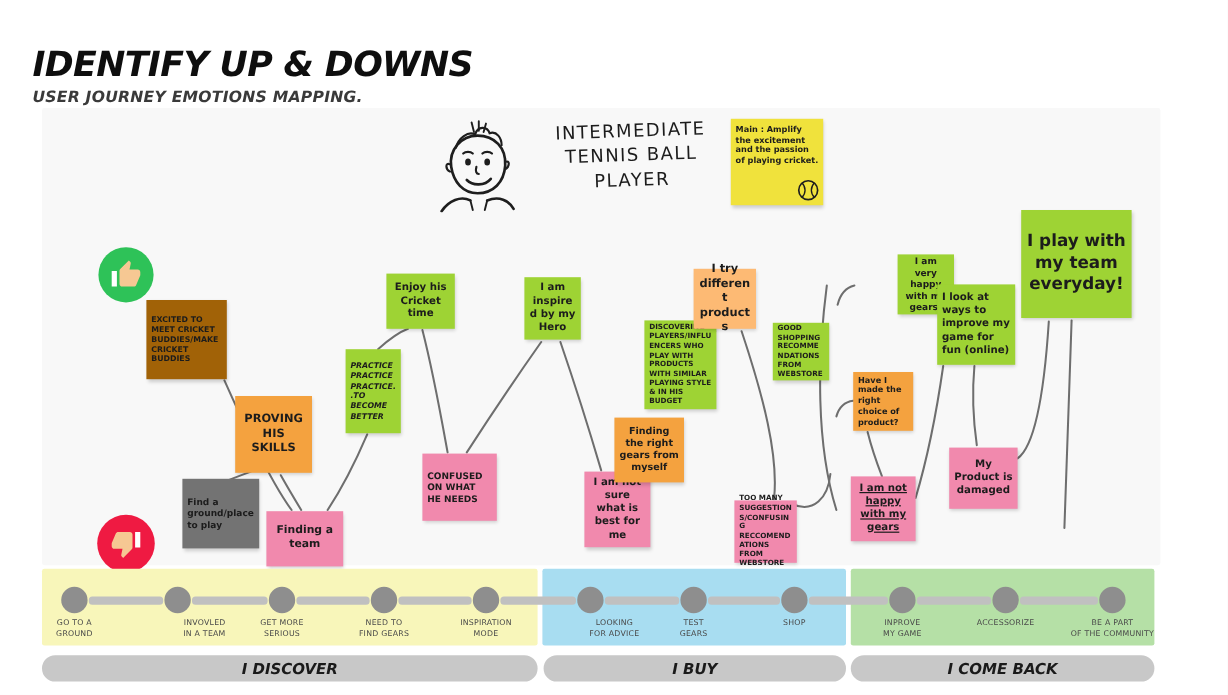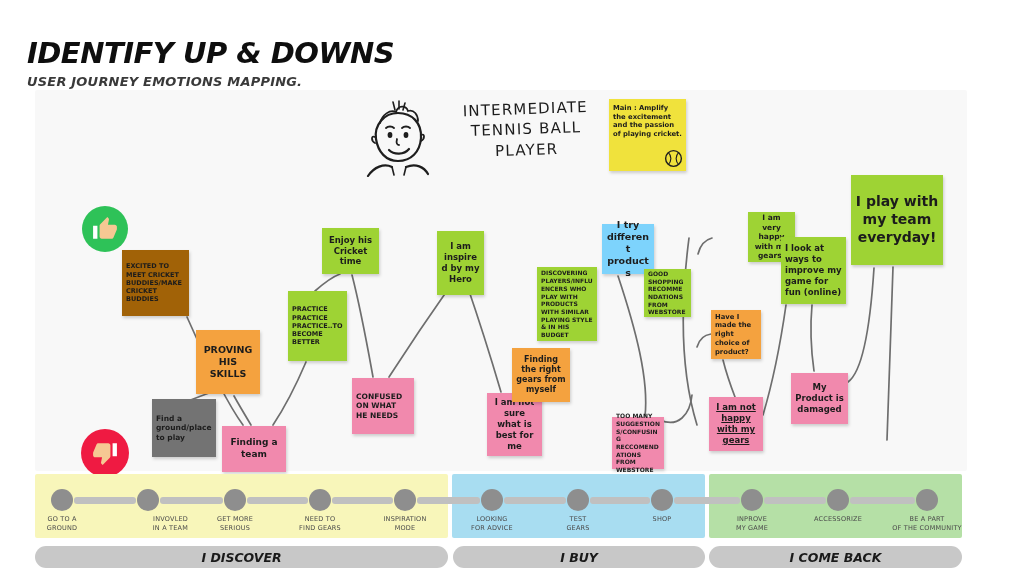--- a/index.html
+++ b/index.html
@@ -31,24 +31,24 @@
         box-shadow:1px 2px 3px rgba(0,0,0,0.18);word-break:break-word;}
   .note.al{text-align:left;justify-content:flex-start;}
   .mainnote{left:609px;top:99px;width:77px;height:72px;font-size:6.8px;text-align:left;
             align-items:flex-start;justify-content:flex-start;}
   .ball{position:absolute;right:2px;bottom:2px;width:21px;height:21px;}
 
   .n1{left:122px;top:250px;width:67px;height:66px;font-size:6.5px;}
   .n2{left:196px;top:330px;width:64px;height:64px;font-size:9.5px;}
   .n3{left:152px;top:399px;width:64px;height:58px;font-size:7.5px;}
   .n4{left:222px;top:426px;width:64px;height:46px;font-size:9px;}
-  .n5{left:288px;top:291px;width:59px;height:70px;font-size:6.5px;}
+  .n5{left:288px;top:291px;width:46px;height:70px;font-size:6.5px;font-style:italic;}
   .n6{left:322px;top:228px;width:57px;height:46px;font-size:8.5px;}
   .n7{left:352px;top:378px;width:62px;height:56px;font-size:7.5px;}
-  .n8{left:437px;top:231px;width:47px;height:64px;font-size:8.5px;}
+  .n8{left:437px;top:231px;width:47px;height:52px;font-size:8.5px;}
   .n9{left:487px;top:393px;width:55px;height:63px;font-size:8.5px;}
   .n10{left:512px;top:348px;width:58px;height:54px;font-size:8px;}
   .n11{left:537px;top:267px;width:60px;height:74px;font-size:6px;}
   .n12{left:578px;top:224px;width:52px;height:50px;font-size:9.5px;}
   .n13{left:644px;top:269px;width:47px;height:48px;font-size:6px;}
   .n14{left:612px;top:417px;width:52px;height:52px;font-size:6px;}
   .n15{left:748px;top:212px;width:47px;height:50px;font-size:7.5px;}
   .n16{left:711px;top:310px;width:50px;height:49px;font-size:6.8px;}
   .n17{left:709px;top:397px;width:54px;height:54px;font-size:8.5px;text-decoration:underline;}
   .n18{left:781px;top:237px;width:65px;height:67px;font-size:8.5px;}
@@ -159,21 +159,21 @@
   <div class="note n2" style="background: rgb(244, 162, 63);">PROVING HIS SKILLS</div>
   <div class="note n3 al" style="background: #737373;">Find a ground/place to play</div>
   <div class="note n4" style="background: rgb(241, 137, 173);">Finding a team</div>
   <div class="note n5 al" style="background: rgb(158, 211, 52);">PRACTICE PRACTICE PRACTICE..TO BECOME BETTER</div>
   <div class="note n6" style="background: rgb(158, 211, 52);">Enjoy his Cricket time</div>
   <div class="note n7 al" style="background: rgb(241, 137, 173);">CONFUSED ON WHAT HE NEEDS</div>
   <div class="note n8" style="background: rgb(158, 211, 52);">I am inspired by my Hero</div>
   <div class="note n9" style="background: rgb(241, 137, 173);">I am not sure what is best for me</div>
   <div class="note n10" style="background: rgb(244, 162, 63);">Finding the right gears from myself</div>
   <div class="note n11 al" style="background: rgb(158, 211, 52);">DISCOVERING PLAYERS/INFLUENCERS WHO PLAY WITH PRODUCTS WITH SIMILAR PLAYING STYLE &amp; IN HIS BUDGET</div>
-  <div class="note n12" style="background: #7dd3fc; margin-left: 24px;">I try different products</div>
+  <div class="note n12" style="background: #fdba74;">I try different products</div>
   <div class="note n13 al" style="background: rgb(158, 211, 52);">GOOD SHOPPING RECOMMENDATIONS FROM WEBSTORE</div>
   <div class="note n14 al" style="background: rgb(241, 137, 173);">TOO MANY SUGGESTIONS/CONFUSING RECCOMENDATIONS FROM WEBSTORE</div>
   <div class="note n15" style="background: rgb(158, 211, 52);">I am very happy with my gears!</div>
   <div class="note n16 al" style="background: rgb(244, 162, 63);">Have I made the right choice of product?</div>
   <div class="note n17" style="background: rgb(241, 137, 173);">I am not happy with my gears</div>
   <div class="note n18 al" style="background: rgb(158, 211, 52);">I look at ways to improve my game for fun (online)</div>
   <div class="note n19" style="background: rgb(241, 137, 173);">My Product is damaged</div>
   <div class="note n20" style="background: rgb(158, 211, 52);">I play with my team everyday!</div>
 
   <div class="band b1" style="background: rgb(248, 246, 186);"></div>
@@ -206,21 +206,21 @@
   <div class="stage" style="left:22px;">GO TO A
 GROUND</div>
   <div class="stage" style="left:108px;text-align:right;">INVOVLED
 IN A TEAM</div>
   <div class="stage" style="left:195px;">GET MORE
 SERIOUS</div>
   <div class="stage" style="left:280px;">NEED TO
 FIND GEARS</div>
   <div class="stage" style="left:365px;">INSPIRATION
 MODE</div>
-  <div class="stage" style="left:452px;">LOOKING
+  <div class="stage" style="left:452px;padding-left:20px;">LOOKING
 FOR ADVICE</div>
   <div class="stage" style="left:538px;">TEST
 GEARS</div>
   <div class="stage" style="left:622px;">SHOP</div>
   <div class="stage" style="left:712px;">INPROVE
 MY GAME</div>
   <div class="stage" style="left:798px;">ACCESSORIZE</div>
   <div class="stage" style="left:877px;width:100px;">BE A PART
 OF THE COMMUNITY</div>
 

